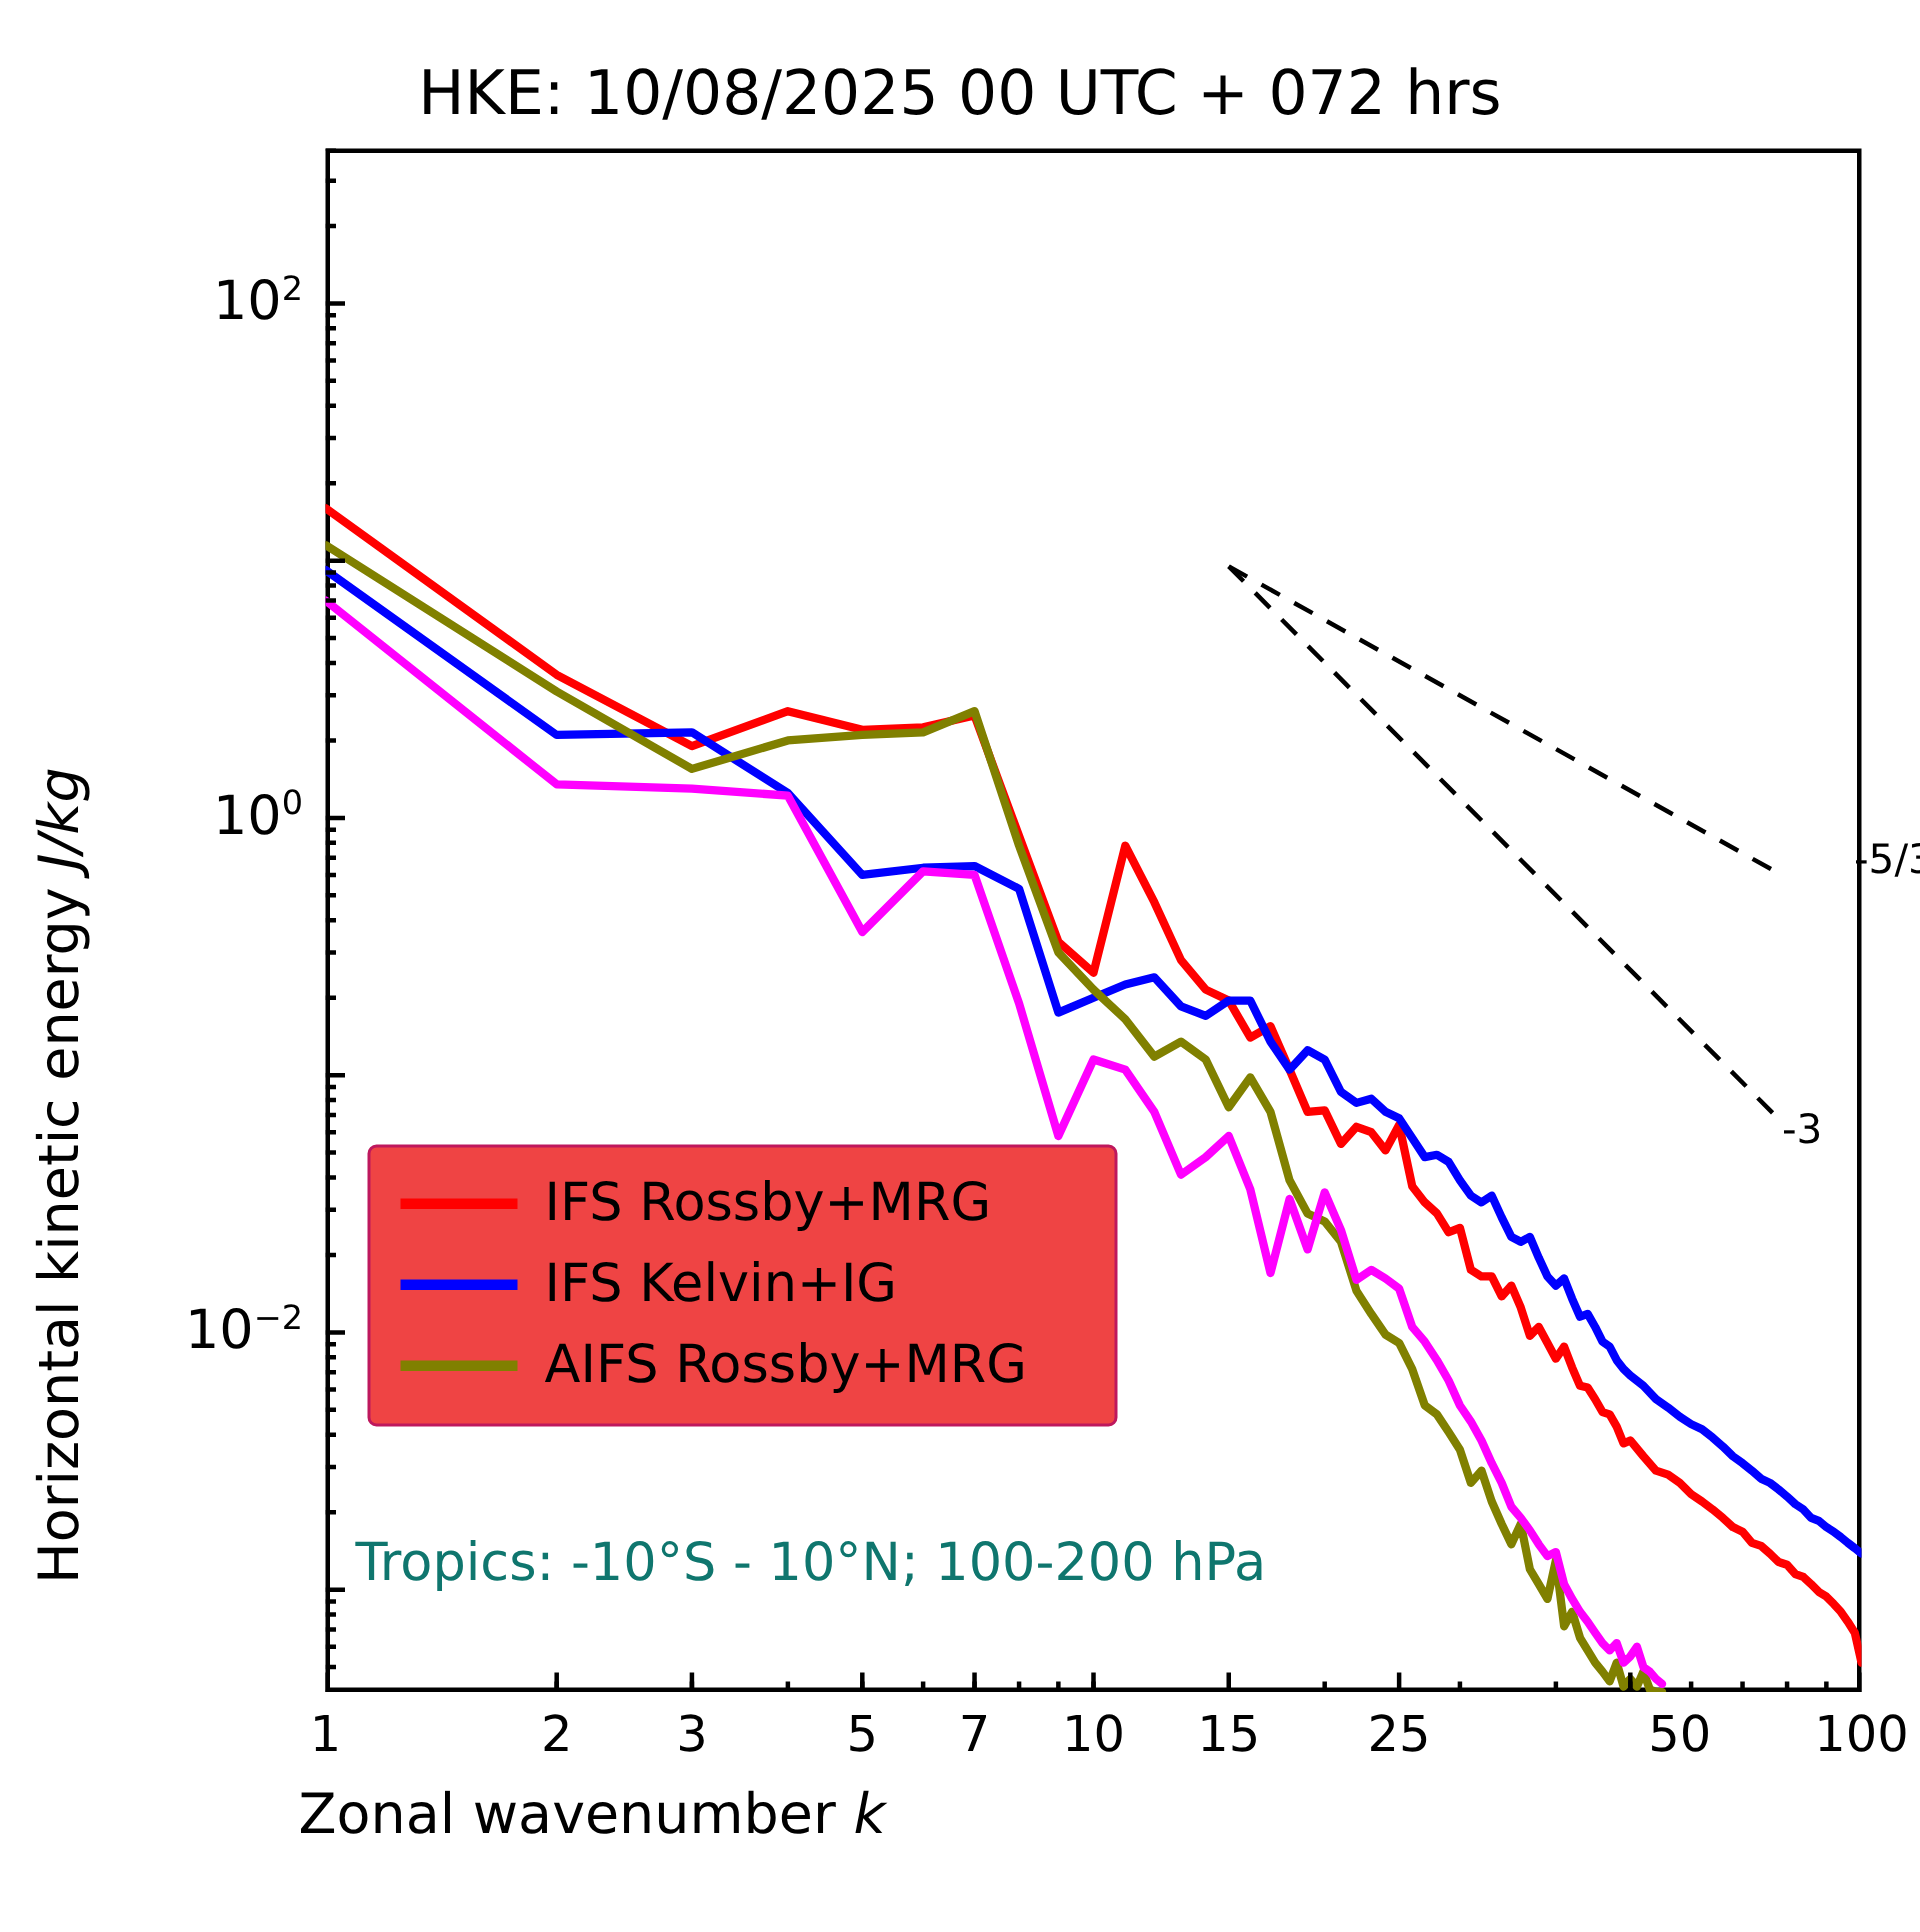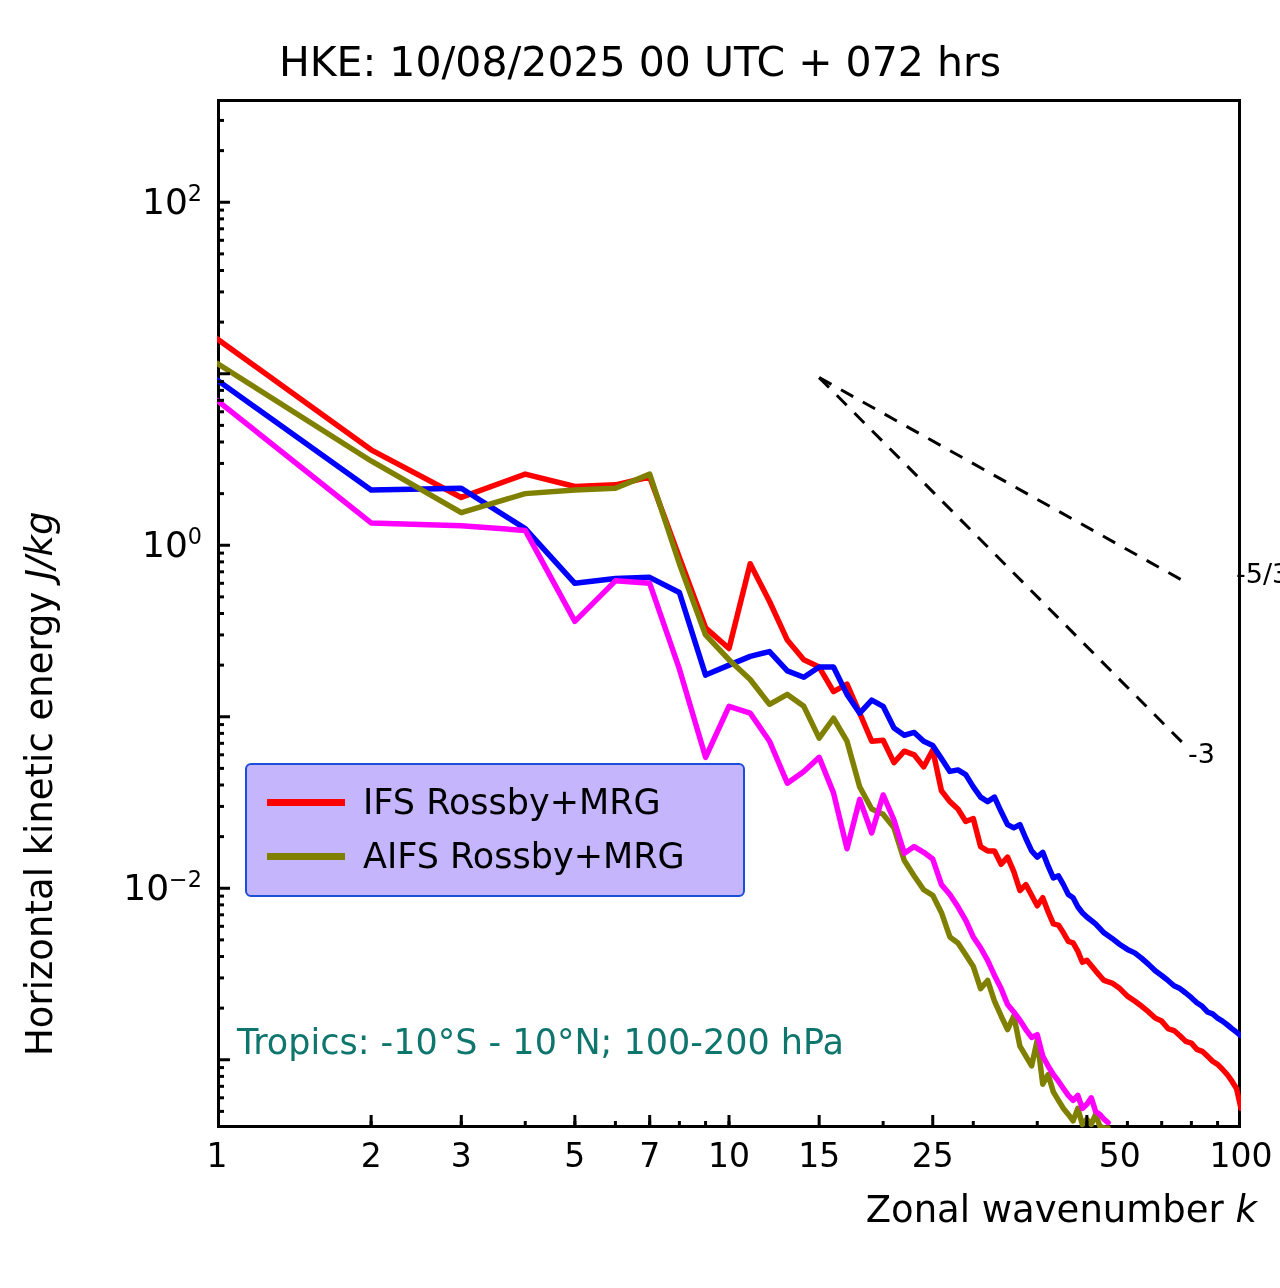--- a/index.html
+++ b/index.html
@@ -19,37 +19,37 @@
   #svgwrap{position:absolute;left:217px;top:99px;width:1024px;height:1029px;}
 
   .ylabel{
     position:absolute;
     transform-origin:left top;
     transform:rotate(-90deg);
     font-size:37px;color:#000;white-space:nowrap;
     font-family:"DejaVu Sans",sans-serif;
   }
   .xlabel{
-    position:absolute;left:233px;top:1188px;width:1024px;text-align:right;
+    position:absolute;left:199px;top:1188px;width:1024px;text-align:left;
     font-size:37px;color:#000;font-family:"DejaVu Sans",sans-serif;
   }
   .ytick{
     position:absolute;right:0;text-align:right;font-size:36px;color:#000;
     white-space:nowrap;font-family:"DejaVu Sans",sans-serif;
   }
   .ytickwrap{position:absolute;left:0;width:202px;height:0;}
   .xtick{
     position:absolute;top:1136px;text-align:center;font-size:33px;color:#000;
     transform:translateX(-50%);font-family:"DejaVu Sans",sans-serif;
   }
   sup{font-size:0.62em;vertical-align:super;line-height:0;}
 
   #legend{
     position:absolute;left:245px;top:763px;width:500px;
-    border:2px solid #1d4ed8;border-radius:6px;background:#c4b5fd;
+    border:2px solid #be185d;border-radius:6px;background:#ef4444;
     padding:10px 14px 12px 14px;box-sizing:border-box;
   }
   .lrow{display:flex;align-items:center;height:54px;}
   .lswatch{width:78px;height:0;border-top:7px solid #000;margin:0 18px 0 6px;flex:0 0 auto;}
   .ltext{font-size:35px;color:#000;white-space:nowrap;font-family:"DejaVu Sans",sans-serif;}
 
   #annot{
     position:absolute;left:237px;top:1022px;font-size:35px;color:#0f766e;
     white-space:nowrap;font-family:"DejaVu Sans",sans-serif;
   }
@@ -197,20 +197,24 @@
   <div class="ylabel" id="ylabel" style="left: 18px; top: 1055.97px;"><span>Horizontal kinetic energy </span><span class="ital">J/kg</span></div>
 
   <div class="xlabel"><span>Zonal wavenumber </span><span class="ital">k</span></div>
 
   <div id="legend">
       <div class="lrow">
         <div class="lswatch" style="border-top-color: rgb(255, 0, 0);"></div>
         <div class="ltext">IFS Rossby+MRG</div>
       </div>
       <div class="lrow">
+        <div class="lswatch" style="border-top-color: rgb(0, 0, 255);"></div>
+        <div class="ltext">IFS Kelvin+IG</div>
+      </div>
+      <div class="lrow">
         <div class="lswatch" style="border-top-color: rgb(128, 128, 0);"></div>
         <div class="ltext">AIFS Rossby+MRG</div>
       </div>
     </div>
 
   <div id="annot">Tropics: -10°S - 10°N; 100-200 hPa</div>
 
   <div class="slopelbl" id="sl0" style="left: 1236px; top: 558px;">-5/3</div>
   <div class="slopelbl" id="sl1" style="left: 1188px; top: 738px;">-3</div>
 

